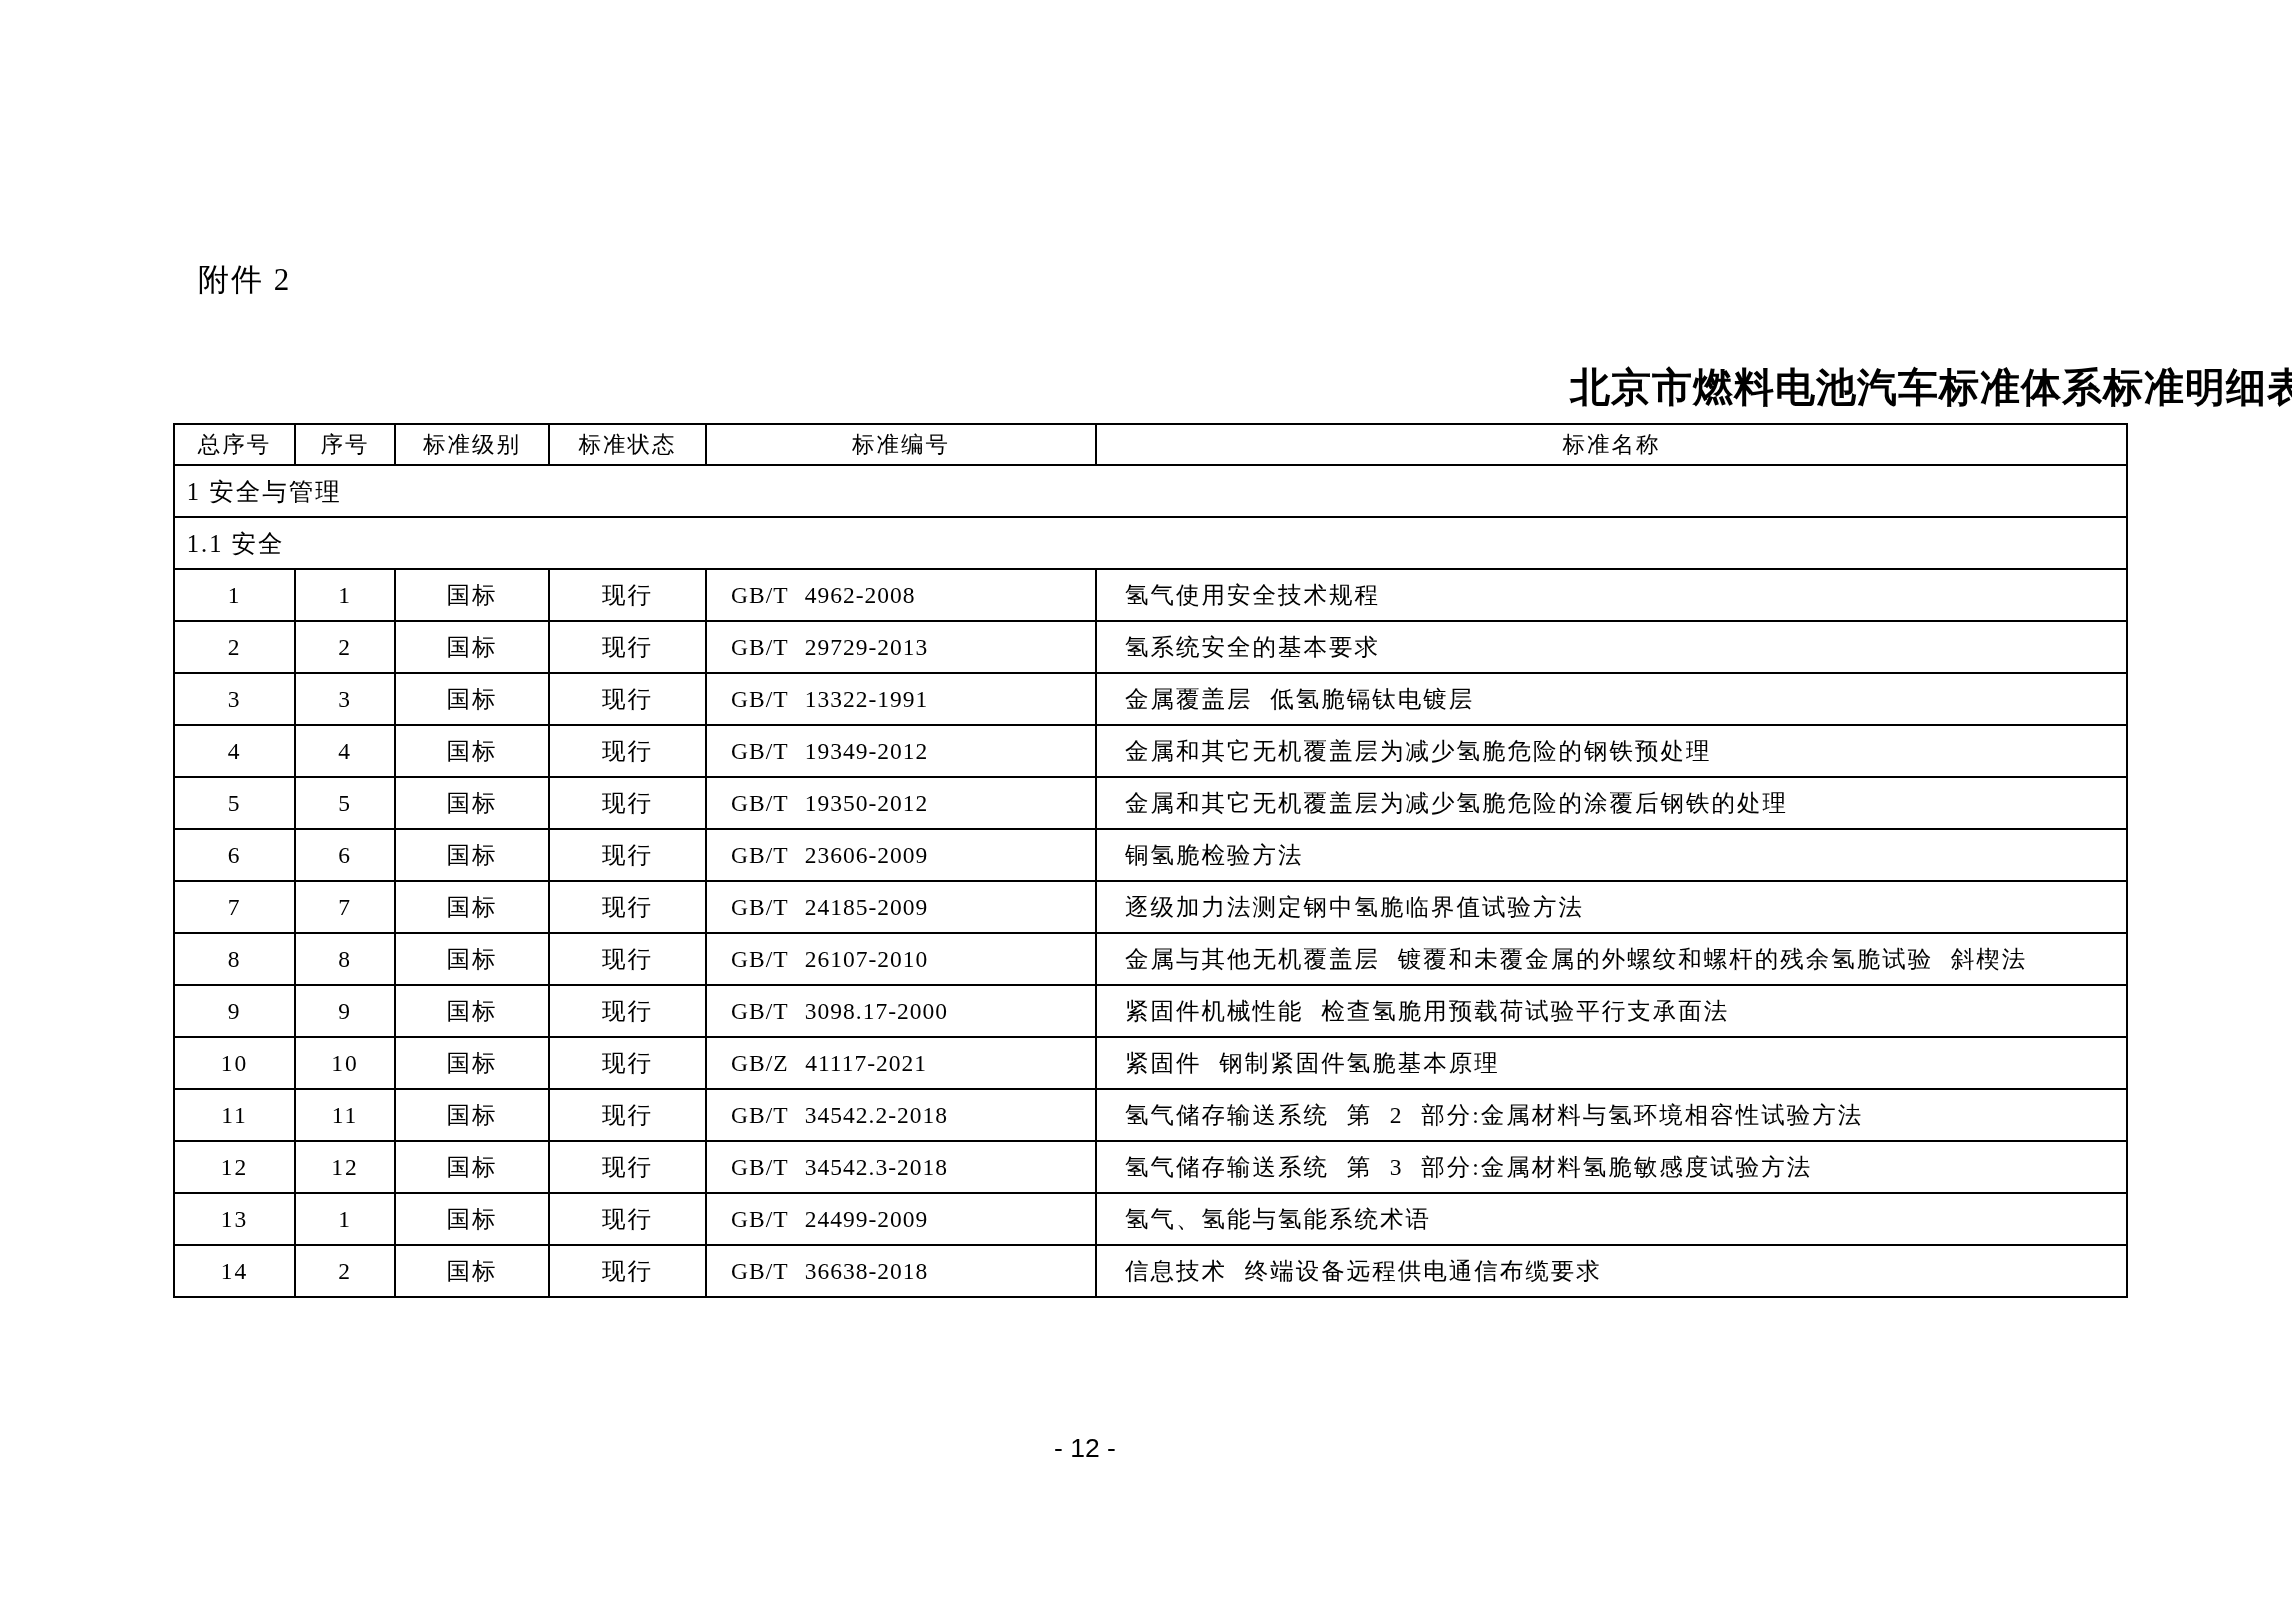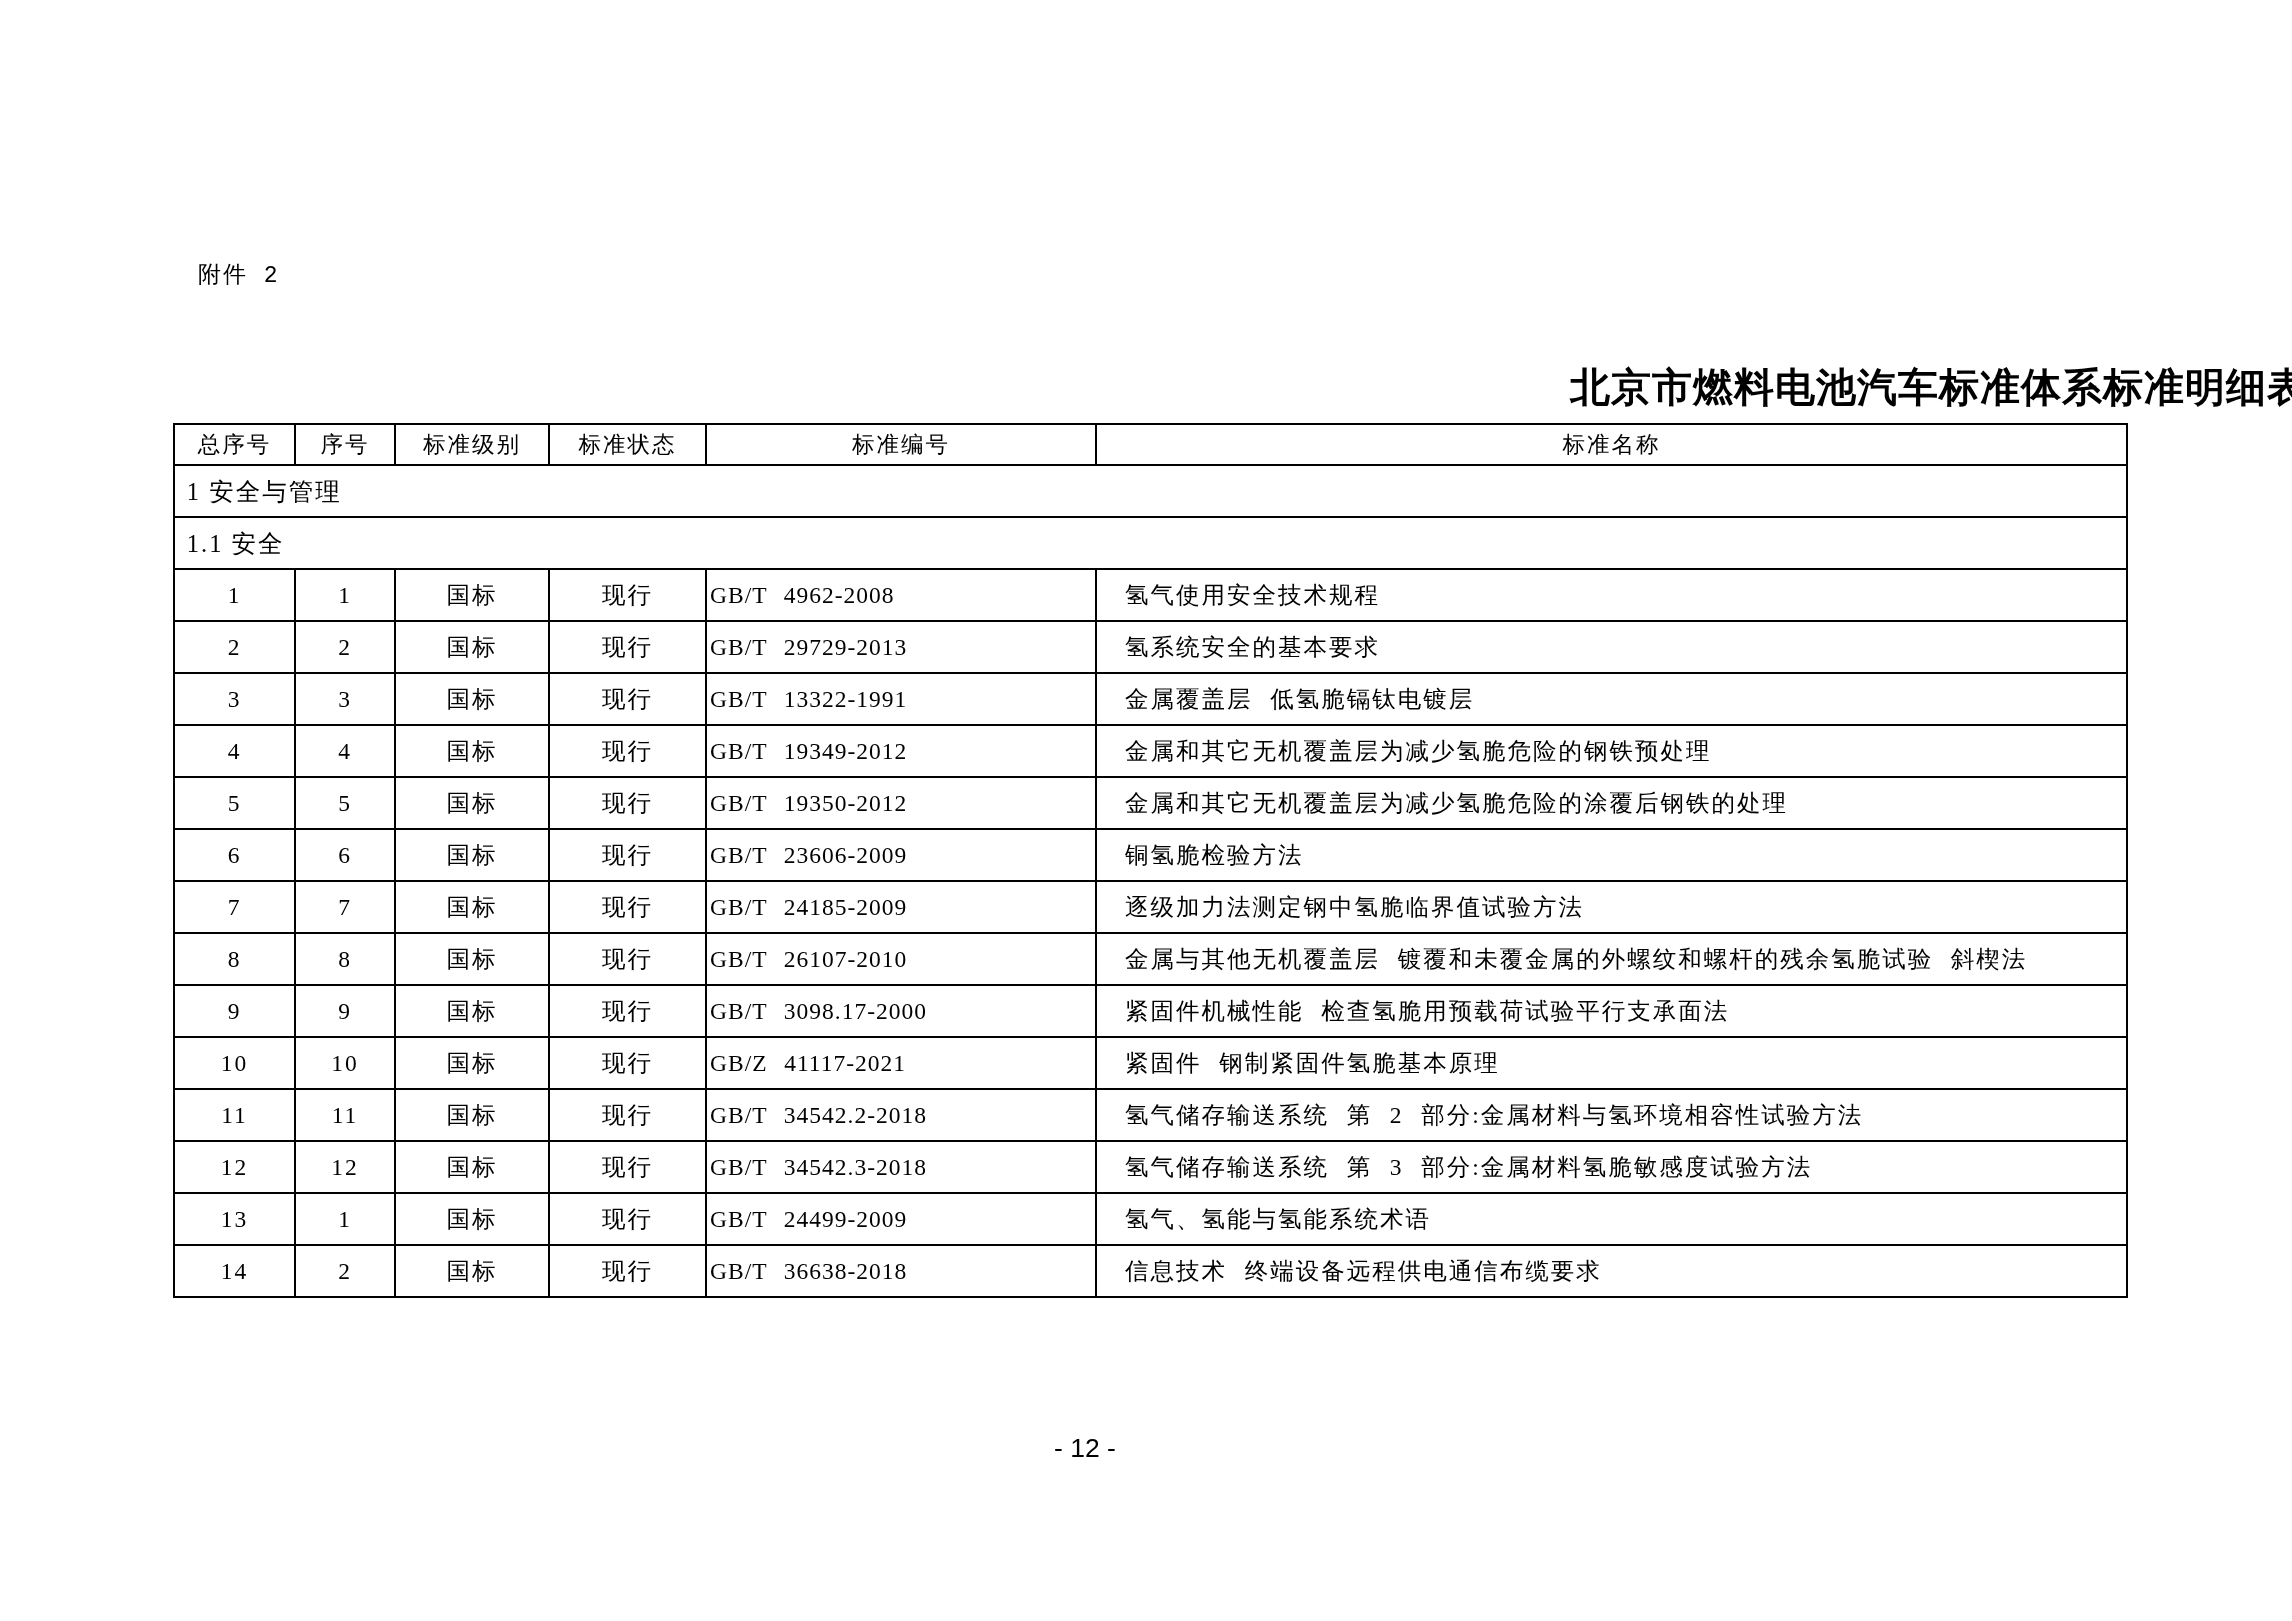--- a/index.html
+++ b/index.html
@@ -13,22 +13,22 @@
     position: relative;
     overflow: hidden;
     font-family: "Liberation Serif", "DejaVu Serif", serif;
     color: var(--text-color, #000000);
     background: var(--bg-color, #ffffff);
   }
   .attachment-label {
     position: absolute;
     left: 198px;
     top: 259px;
-    font-size: 23px;
-    font-family: Liberation Mono, monospace;
+    font-size: 31px;
+    font-family: Liberation Serif, serif;
     letter-spacing: 2px;
     white-space: pre;
   }
   .doc-title {
     position: absolute;
     left: 0;
     top: 345px;
     width: 2293px;
     margin: 15px;
     text-align: right;
@@ -62,21 +62,21 @@
   .standards td {
     height: 48px;
     font-size: 23.5px;
   }
   td.col-0, td.col-1, td.col-2, td.col-3 {
     text-align: center;
     letter-spacing: 2px;
   }
   td.col-4 {
     text-align: left;
-    padding-left: 3px;
+    padding-left: 24px;
     letter-spacing: 1px;
     word-spacing: 9.8px;
   }
   td.col-5 {
     text-align: left;
     padding-left: 28px;
     letter-spacing: 2px;
     word-spacing: 9.8px;
   }
   td.section-cell {

